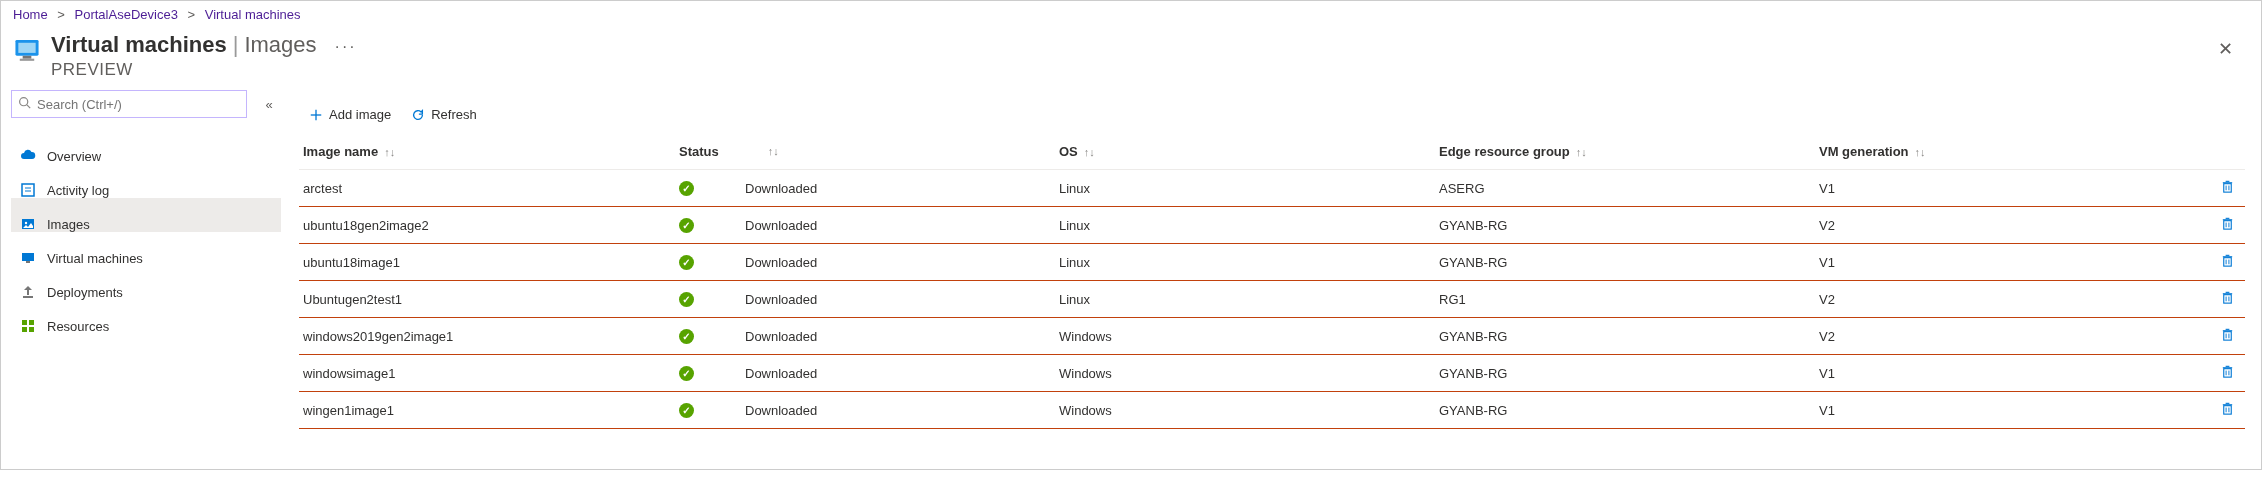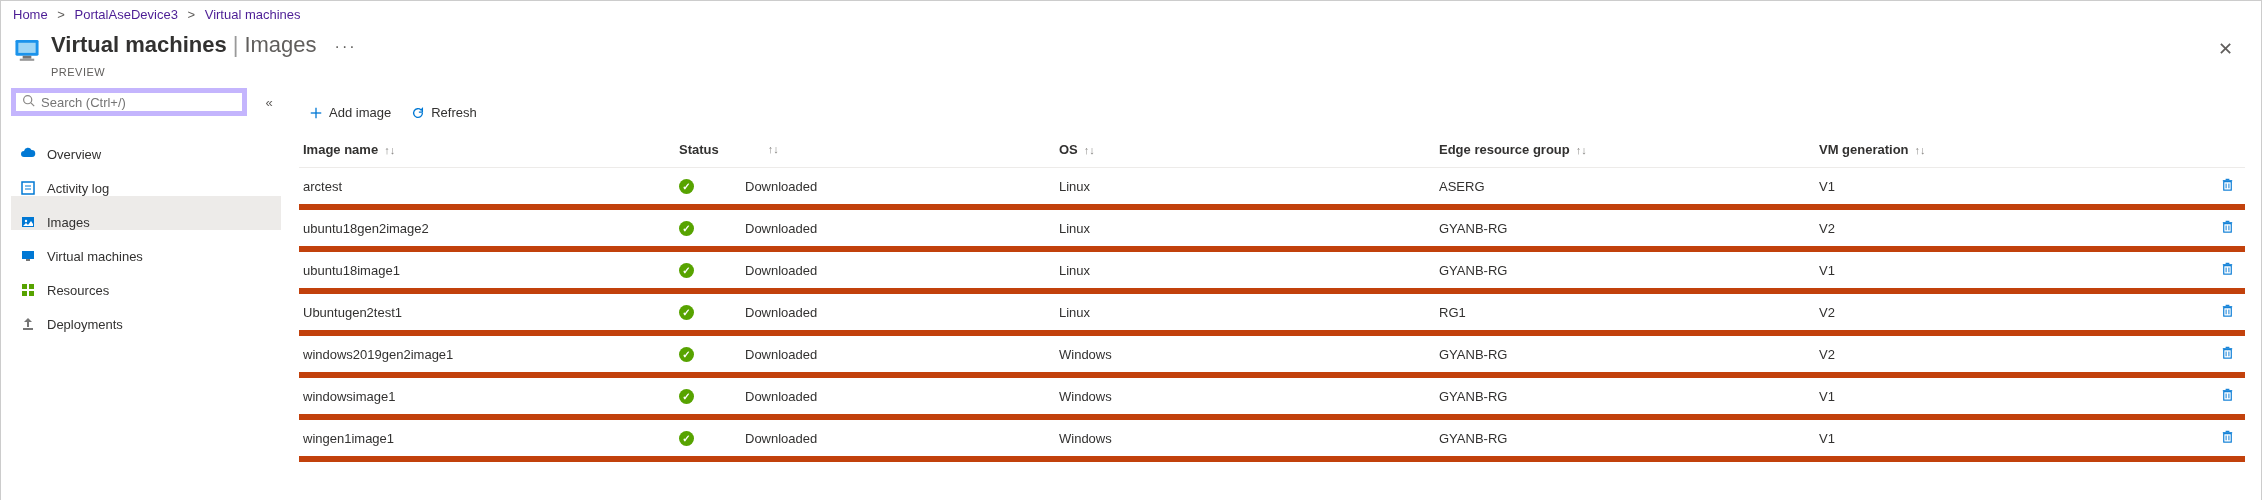--- a/index.html
+++ b/index.html
@@ -9,40 +9,40 @@
 .breadcrumb .sep { color: #605e5c; margin: 0 6px; }
 .blade-header { display: flex; align-items: flex-start; padding: 4px 12px 10px 12px; }
 .blade-icon { width: 28px; height: 28px; margin-right: 10px; margin-top: 4px; display: flex; align-items: center; justify-content: center; }
 .blade-icon svg { width: 26px; height: 26px; }
 .blade-titles { flex: 0 0 auto; }
 .blade-title-row { display: flex; align-items: baseline; }
 .blade-title { font-size: 22px; font-weight: 600; color: #323130; }
 .blade-sep { font-size: 22px; color: #999; margin: 0 6px; font-weight: 300; }
 .blade-subtitle { font-size: 22px; font-weight: 400; color: #605e5c; }
 .blade-more { margin-left: 18px; color: #605e5c; font-size: 16px; letter-spacing: 2px; cursor: pointer; }
-.blade-preview { font-size: 11px; color: #605e5c; letter-spacing: 0.5px; margin-top: 8px; }
+.blade-preview { font-size: 17px; color: #605e5c; letter-spacing: 0.5px; margin-top: 2px; }
 .blade-close { margin-left: auto; margin-right: 10px; font-size: 18px; color: #605e5c; cursor: pointer; padding: 6px; font-family: Arial, sans-serif; }
 .body-row { display: flex; }
 .sidebar { width: 290px; flex: 0 0 290px; padding: 0 10px 40px 10px; }
 .search-row { display: flex; align-items: center; margin-bottom: 12px; }
-.search-box { flex: 1; display: flex; align-items: center; border: 5px solid #c4b5fd; height: 28px; padding: 0 6px; }
+.search-box { flex: 1; display: flex; align-items: center; border: 1px solid #c4b5fd; height: 28px; padding: 0 6px; }
 .search-box input { border: none; outline: none; flex: 1; font-size: 13px; color: #605e5c; background: transparent; }
 .search-icon { color: #8a8886; margin-right: 6px; }
 .collapse-btn { width: 24px; text-align: center; color: #605e5c; cursor: pointer; margin-left: 10px; font-size: 13px; }
 .nav-item { display: flex; align-items: flex-end; height: 34px; padding: 0 8px; cursor: pointer; }
 .nav-item.selected { background: #edebe9; }
 .nav-icon { width: 18px; display: flex; align-items: center; justify-content: center; margin-right: 10px; flex: 0 0 18px; }
 .nav-icon svg { width: 16px; height: 16px; }
 .main { flex: 1; padding: 0 16px 40px 8px; }
 .toolbar { display: flex; align-items: flex-end; height: 36px; margin-bottom: 8px; }
 .tool-btn { display: flex; align-items: center; color: #323130; cursor: pointer; padding: 4px 10px; font-size: 13px; }
 .tool-icon { color: #0078d4; margin-right: 6px; display: flex; align-items: center; }
 .tool-icon svg { width: 14px; height: 14px; }
 .table-header { display: flex; align-items: center; border-bottom: 1px solid #edebe9; padding: 10px 0; font-weight: 600; font-size: 13px; }
-.table-row { display: flex; align-items: center; border-bottom: 6px solid #c2410c; padding: 9px 0; font-size: 13px; color: #323130; }
+.table-row { display: flex; align-items: center; border-bottom: 1px solid #c2410c; padding: 9px 0; font-size: 13px; color: #323130; }
 .col-name { flex: 0 0 380px; padding-left: 4px; }
 .col-status { flex: 0 0 380px; display: flex; align-items: center; gap: 43px; }
 .col-os { flex: 0 0 380px; }
 .col-rg { flex: 0 0 380px; }
 .col-gen { flex: 1; }
 .col-actions { flex: 0 0 40px; text-align: right; padding-right: 10px; }
 .sort-icons { font-size: 11px; color: #8a8886; margin-left: 6px; display: inline-block; line-height: 1; font-family: Arial, sans-serif; }
 .status-check { width: 15px; height: 15px; border-radius: 50%; background: #57a300; margin-right: 8px; display: inline-flex; align-items: center; justify-content: center; color: #fff; font-size: 10px; font-weight: bold; flex: 0 0 15px; }
 .delete-btn { color: #0078d4; cursor: pointer; display: inline-flex; }
 .delete-btn svg { width: 15px; height: 15px; }
@@ -127,36 +127,36 @@
           <svg viewBox="0 0 16 16">
             <rect x="2" y="3" width="12" height="8" fill="#0078d4"></rect>
             <rect x="6" y="11" width="4" height="2" fill="#767676"></rect>
           </svg>
         </span>
       <span>Virtual machines</span>
     </div>
     <div class="nav-item">
       <span class="nav-icon">
           <svg viewBox="0 0 16 16">
+            <path d="M8 2l4 4H9v5H7V6H4l4-4z" fill="#767676"></path>
+            <rect x="3" y="12" width="10" height="2" fill="#767676"></rect>
+          </svg>
+        </span>
+      <span>Deployments</span>
+    </div>
+    <div class="nav-item">
+      <span class="nav-icon">
+          <svg viewBox="0 0 16 16">
             <rect x="2" y="2" width="5" height="5" fill="#57a300"></rect>
             <rect x="9" y="2" width="5" height="5" fill="#57a300"></rect>
             <rect x="2" y="9" width="5" height="5" fill="#57a300"></rect>
             <rect x="9" y="9" width="5" height="5" fill="#57a300"></rect>
           </svg>
         </span>
       <span>Resources</span>
-    </div>
-    <div class="nav-item">
-      <span class="nav-icon">
-          <svg viewBox="0 0 16 16">
-            <path d="M8 2l4 4H9v5H7V6H4l4-4z" fill="#767676"></path>
-            <rect x="3" y="12" width="10" height="2" fill="#767676"></rect>
-          </svg>
-        </span>
-      <span>Deployments</span>
     </div>
   </div>
 
   <div class="main">
     <div class="toolbar">
       <div class="tool-btn">
         <span class="tool-icon">
             <svg viewBox="0 0 16 16">
               <line x1="8" y1="2" x2="8" y2="14" stroke="#0078d4" stroke-width="1.5"></line>
               <line x1="2" y1="8" x2="14" y2="8" stroke="#0078d4" stroke-width="1.5"></line>

